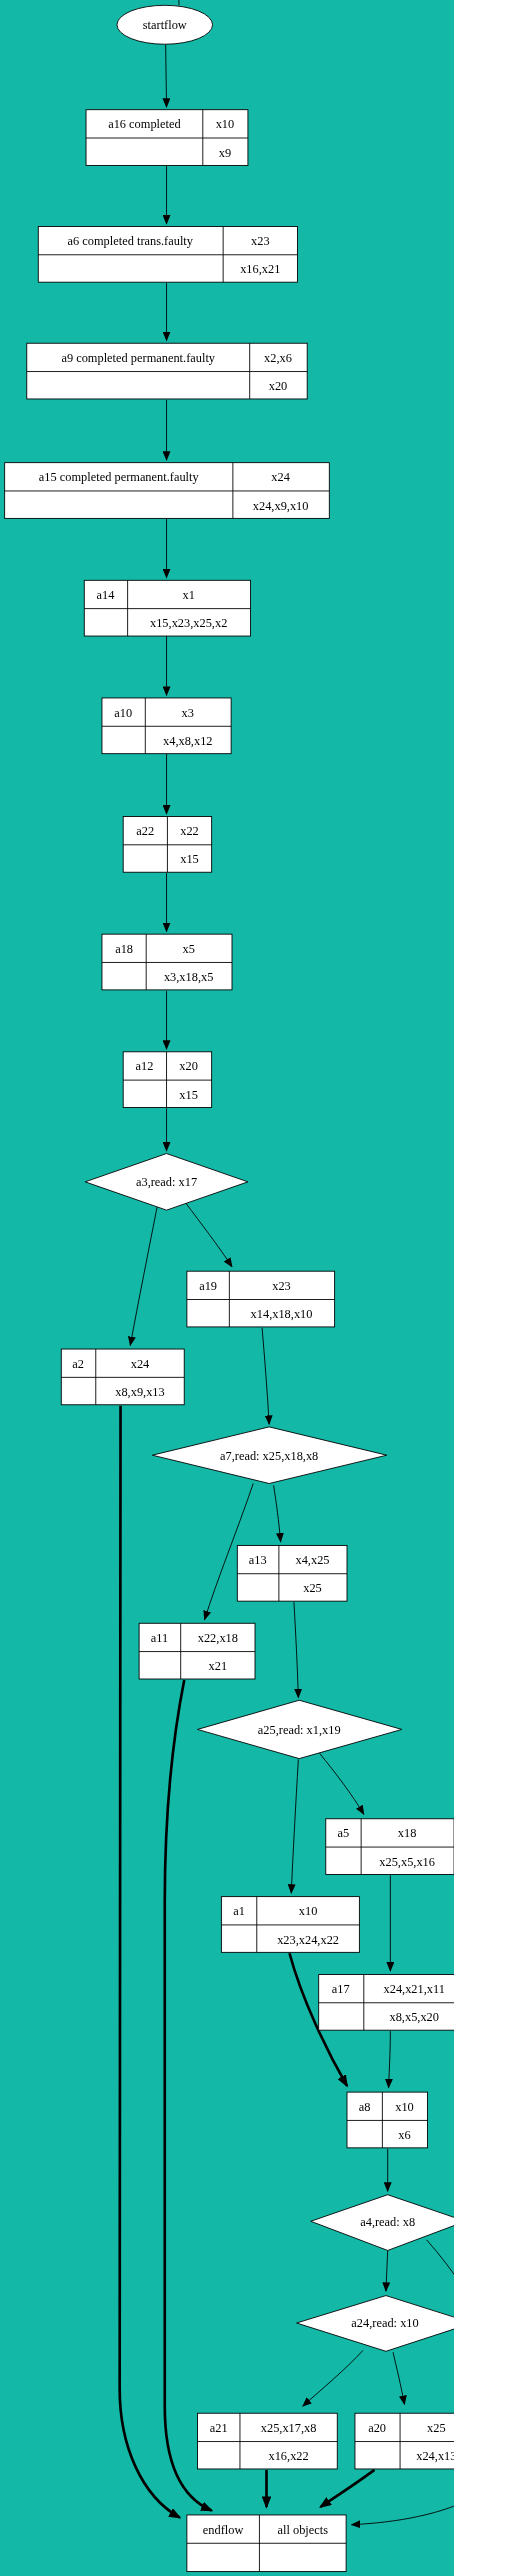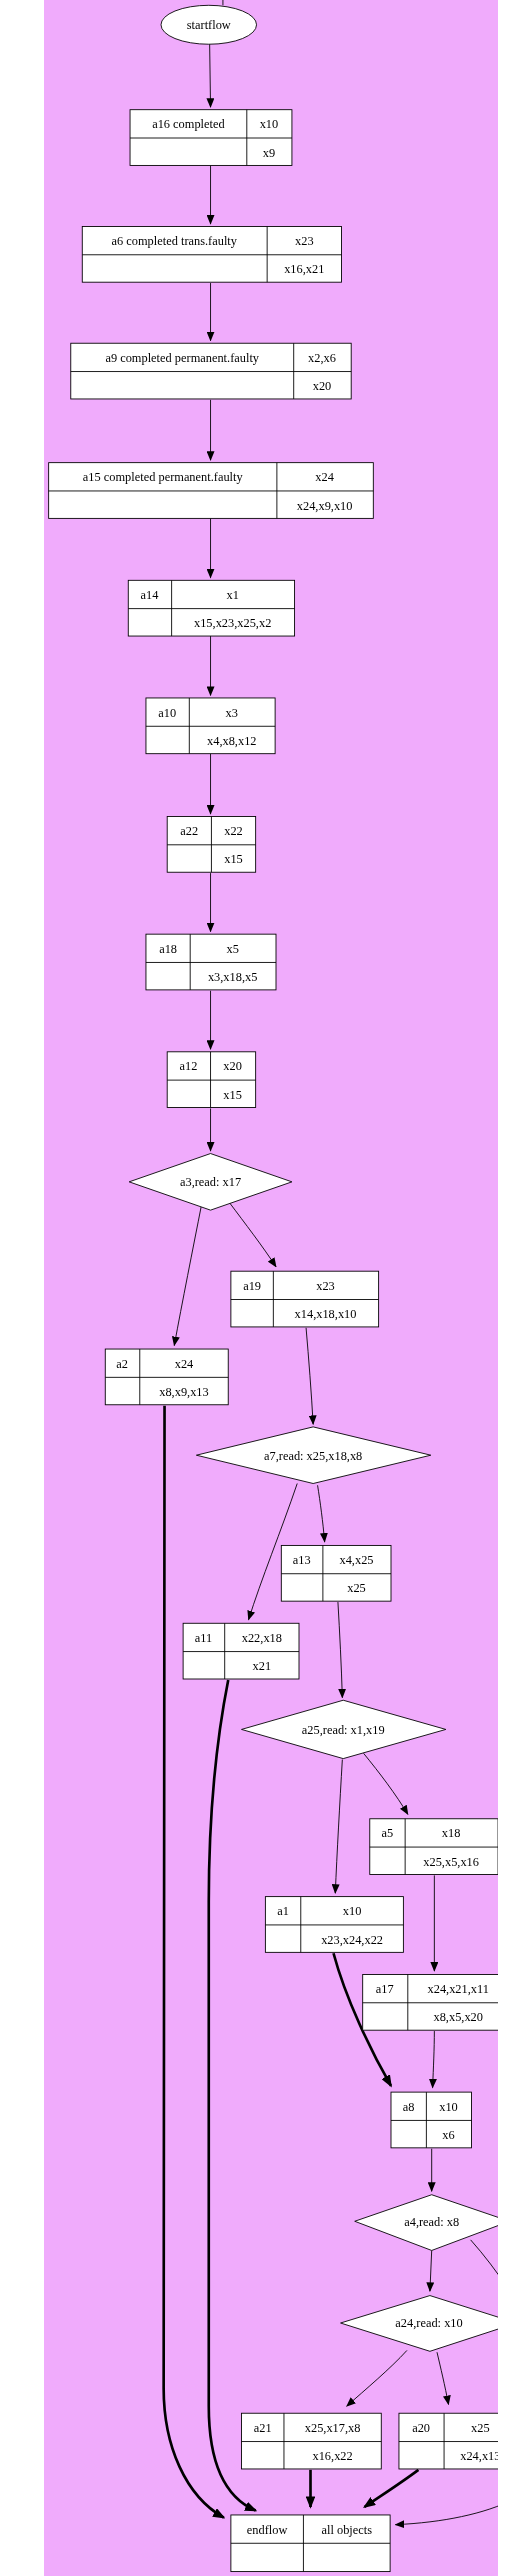--- a/index.html
+++ b/index.html
@@ -1,16 +1,16 @@
 <!DOCTYPE html>
 <html style="font-size:14px"><head>
 <meta charset="utf-8">
 <style>
   html,body{margin:0;padding:0;background:#fff;}
-  .canvas{position:relative;width:454px;height:2576px;background:#f0abfc;overflow:hidden;margin-left:44px;}
+  .canvas{position:relative;width:454px;height:2576px;background:#14b8a6;overflow:hidden;}
   svg{display:block;}
   text{font-family:"Liberation Serif","DejaVu Serif",serif;font-size:14px;fill:#000;text-anchor:middle;}
   .box{fill:#ffffff;stroke:#000000;stroke-width:1;}
   .ln{stroke:#000000;stroke-width:1;}
   .edge{fill:none;stroke:#000000;stroke-width:1;}
   .edge-bold{fill:none;stroke:#000000;stroke-width:3;}
 </style>
 </head>
 <body>
 

